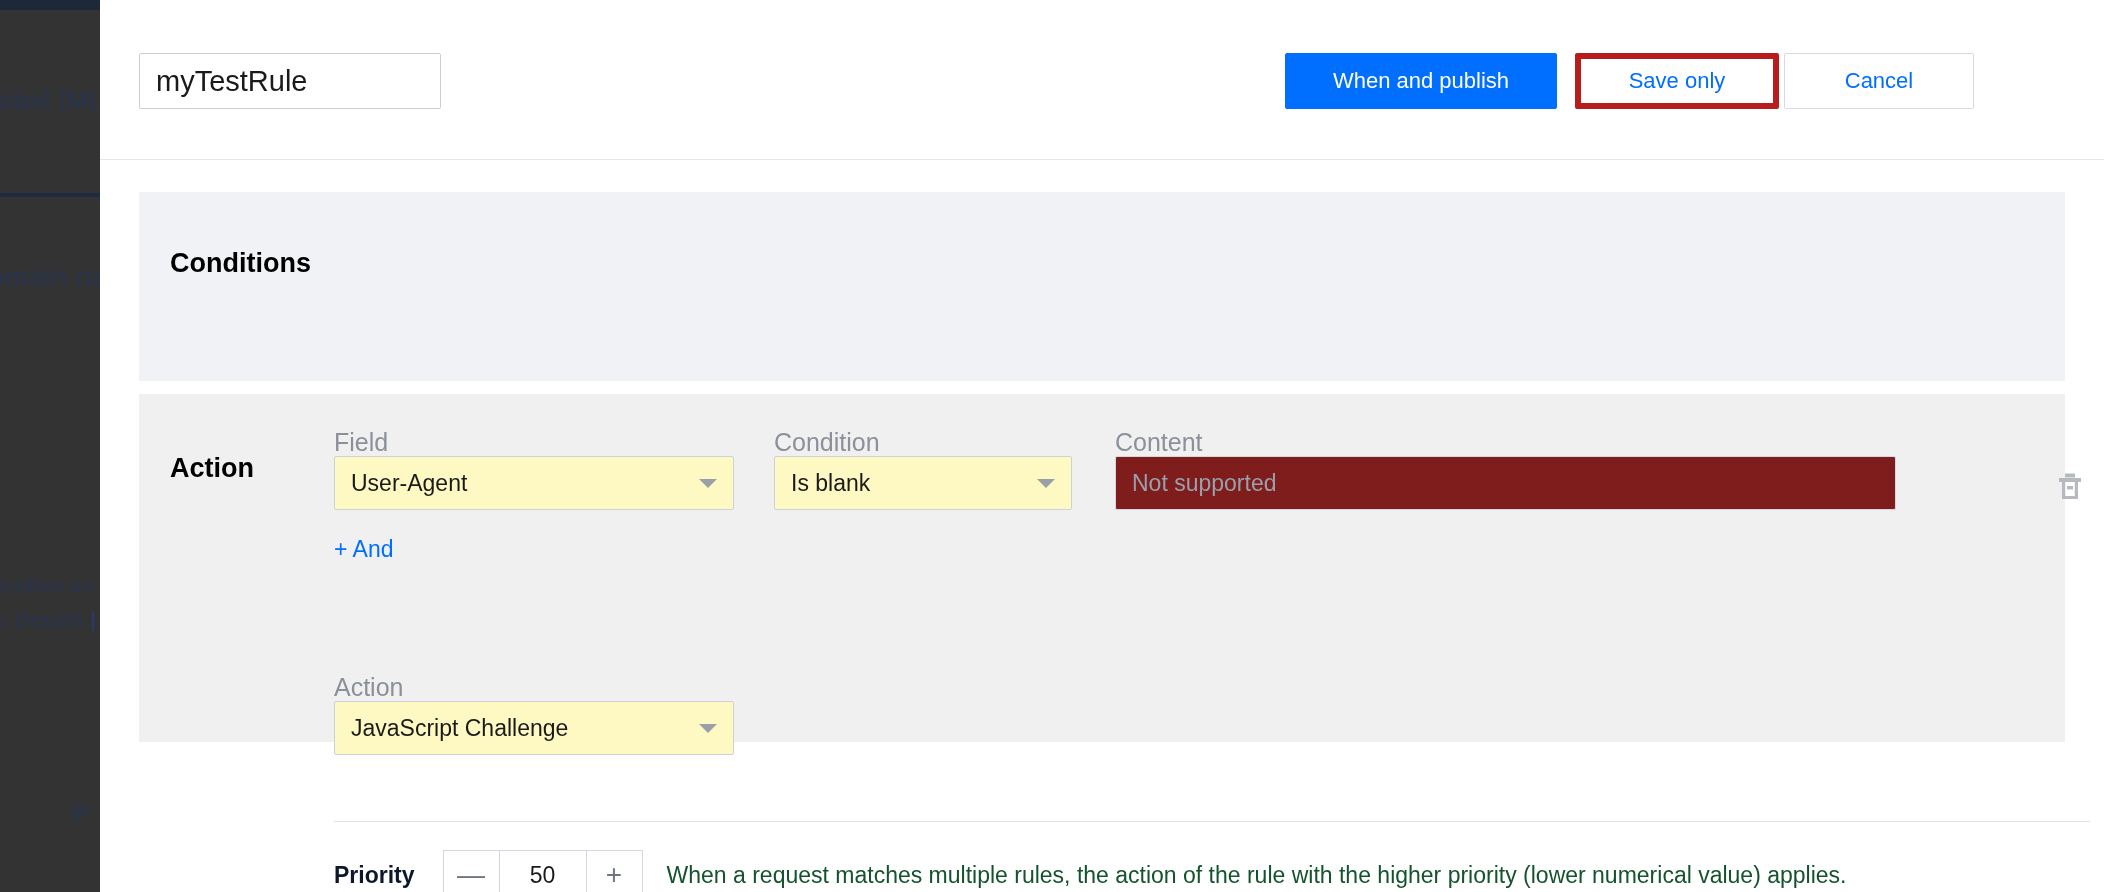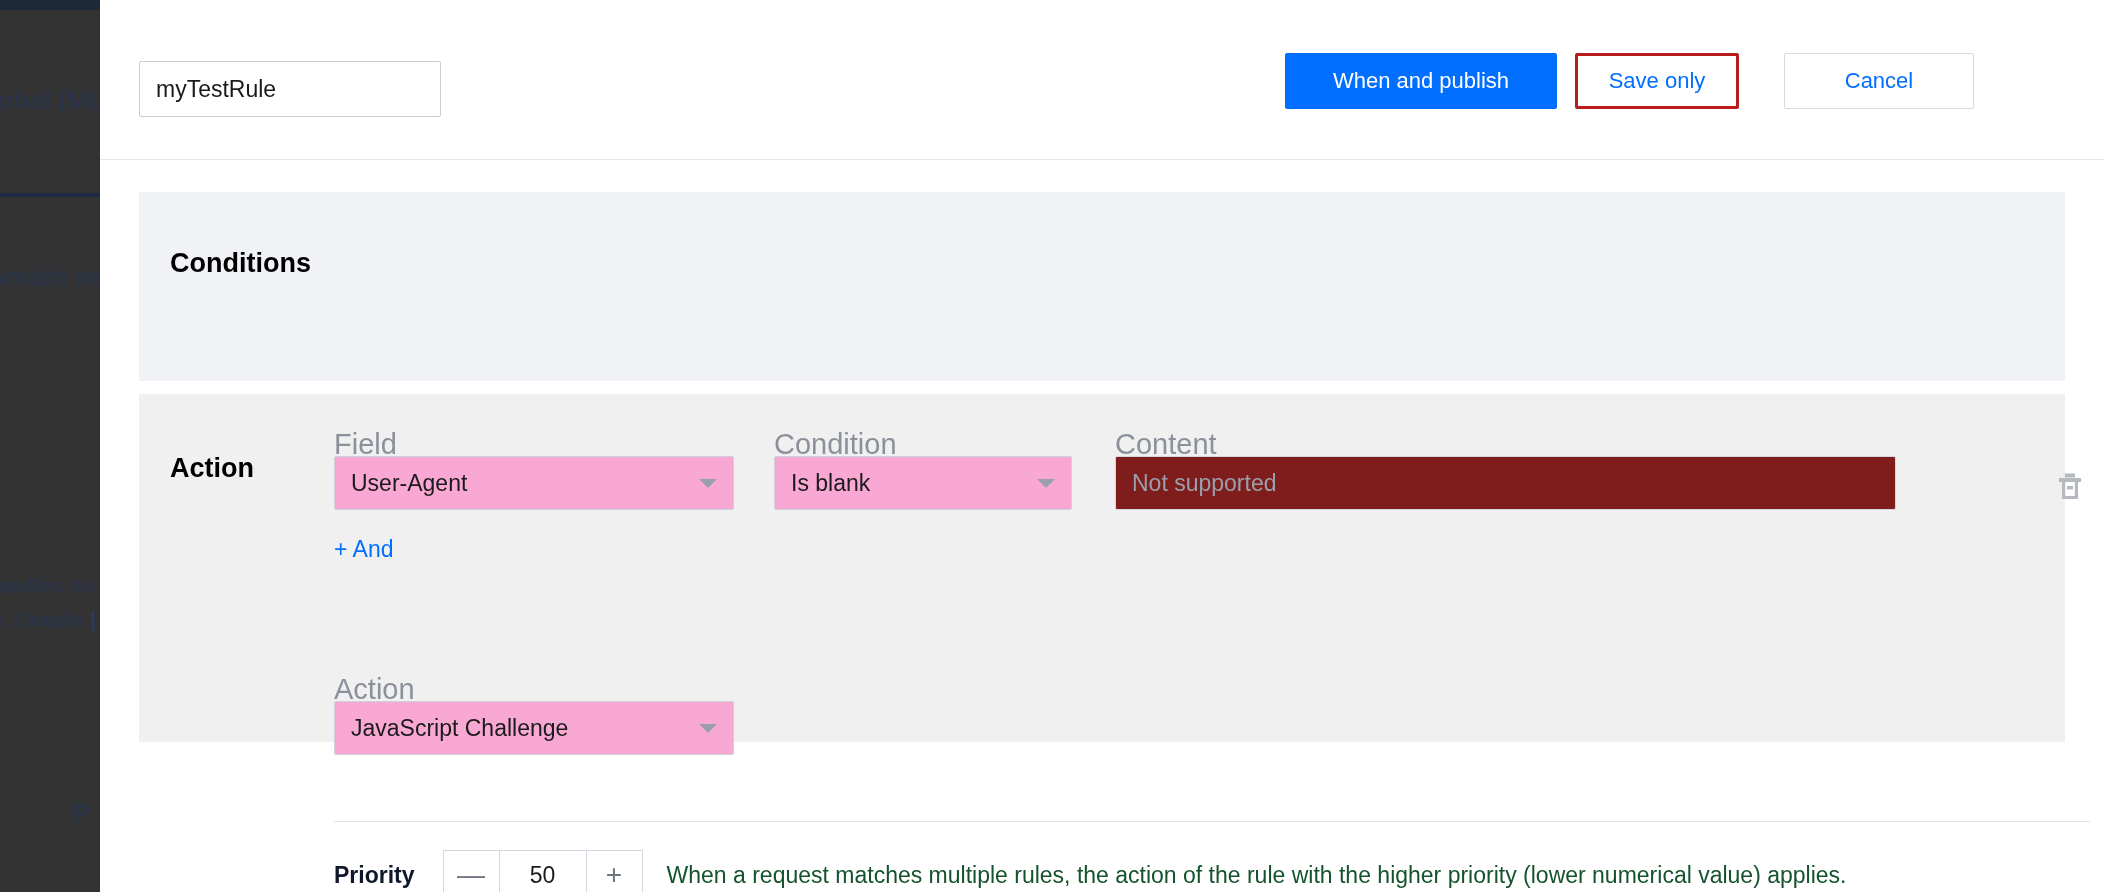--- a/index.html
+++ b/index.html
@@ -61,27 +61,27 @@
   
   #header {
     position: relative;
     height: 160px;
     border-bottom: 1px solid #e4e7ed;
     background: #ffffff;
   }
 
   #rule-name-input {
     position: absolute;
-    left: 39px; top: 61px;
+    left: 39px; top: 53px;
     width: 302px; height: 56px;
     border: 1px solid #c8cdd6;
     border-radius: 2px;
     background: #ffffff;
     font-family: "Liberation Sans", sans-serif;
-    font-size: 23px;
+    font-size: 29px;
     color: #1a1a1a;
     padding: 0 16px;
     outline: none;
   }
   #rule-name-input::placeholder { color: #9aa0ab; }
 
   .hdr-btn {
     position: absolute;
     top: 53px;
     height: 56px;
@@ -94,23 +94,23 @@
     justify-content: center;
     white-space: nowrap;
   }
   #btn-save-publish {
     left: 1185px; width: 272px;
     background: #006eff;
     border: 1px solid #006eff;
     color: #ffffff;
   }
   #btn-save-only {
-    left: 1475px; width: 164px;
-    background: #ffffff;
-    border: 3px solid #b91c1c;
+    left: 1475px; width: 204px;
+    background: #ffffff;
+    border: 6px solid #b91c1c;
     color: #006eff;
   }
   #btn-cancel {
     left: 1684px; width: 190px;
     background: #ffffff;
     border: 1px solid #d5dae2;
     color: #006eff;
   }
   #btn-close {
     position: absolute;
@@ -145,29 +145,29 @@
     font-size: 27px;
     font-weight: bold;
     color: #000000;
     white-space: nowrap;
   }
   #conditions-section .section-title { top: 56px; }
   #action-section .section-title { top: 59px; }
 
   .field-label {
     position: absolute;
-    font-size: 29px;
+    font-size: 25px;
     color: #8b909a;
     white-space: nowrap;
   }
 
   .select-box {
     position: absolute;
     height: 54px;
-    background: #f9a8d4;
+    background: #fef9c3;
     border: 1px solid #ccd2dc;
     border-radius: 2px;
     cursor: pointer;
     display: flex;
     align-items: center;
     padding: 0 16px;
   }
   .select-box .sel-value {
     font-size: 23px;
     color: #1a1a1a;

